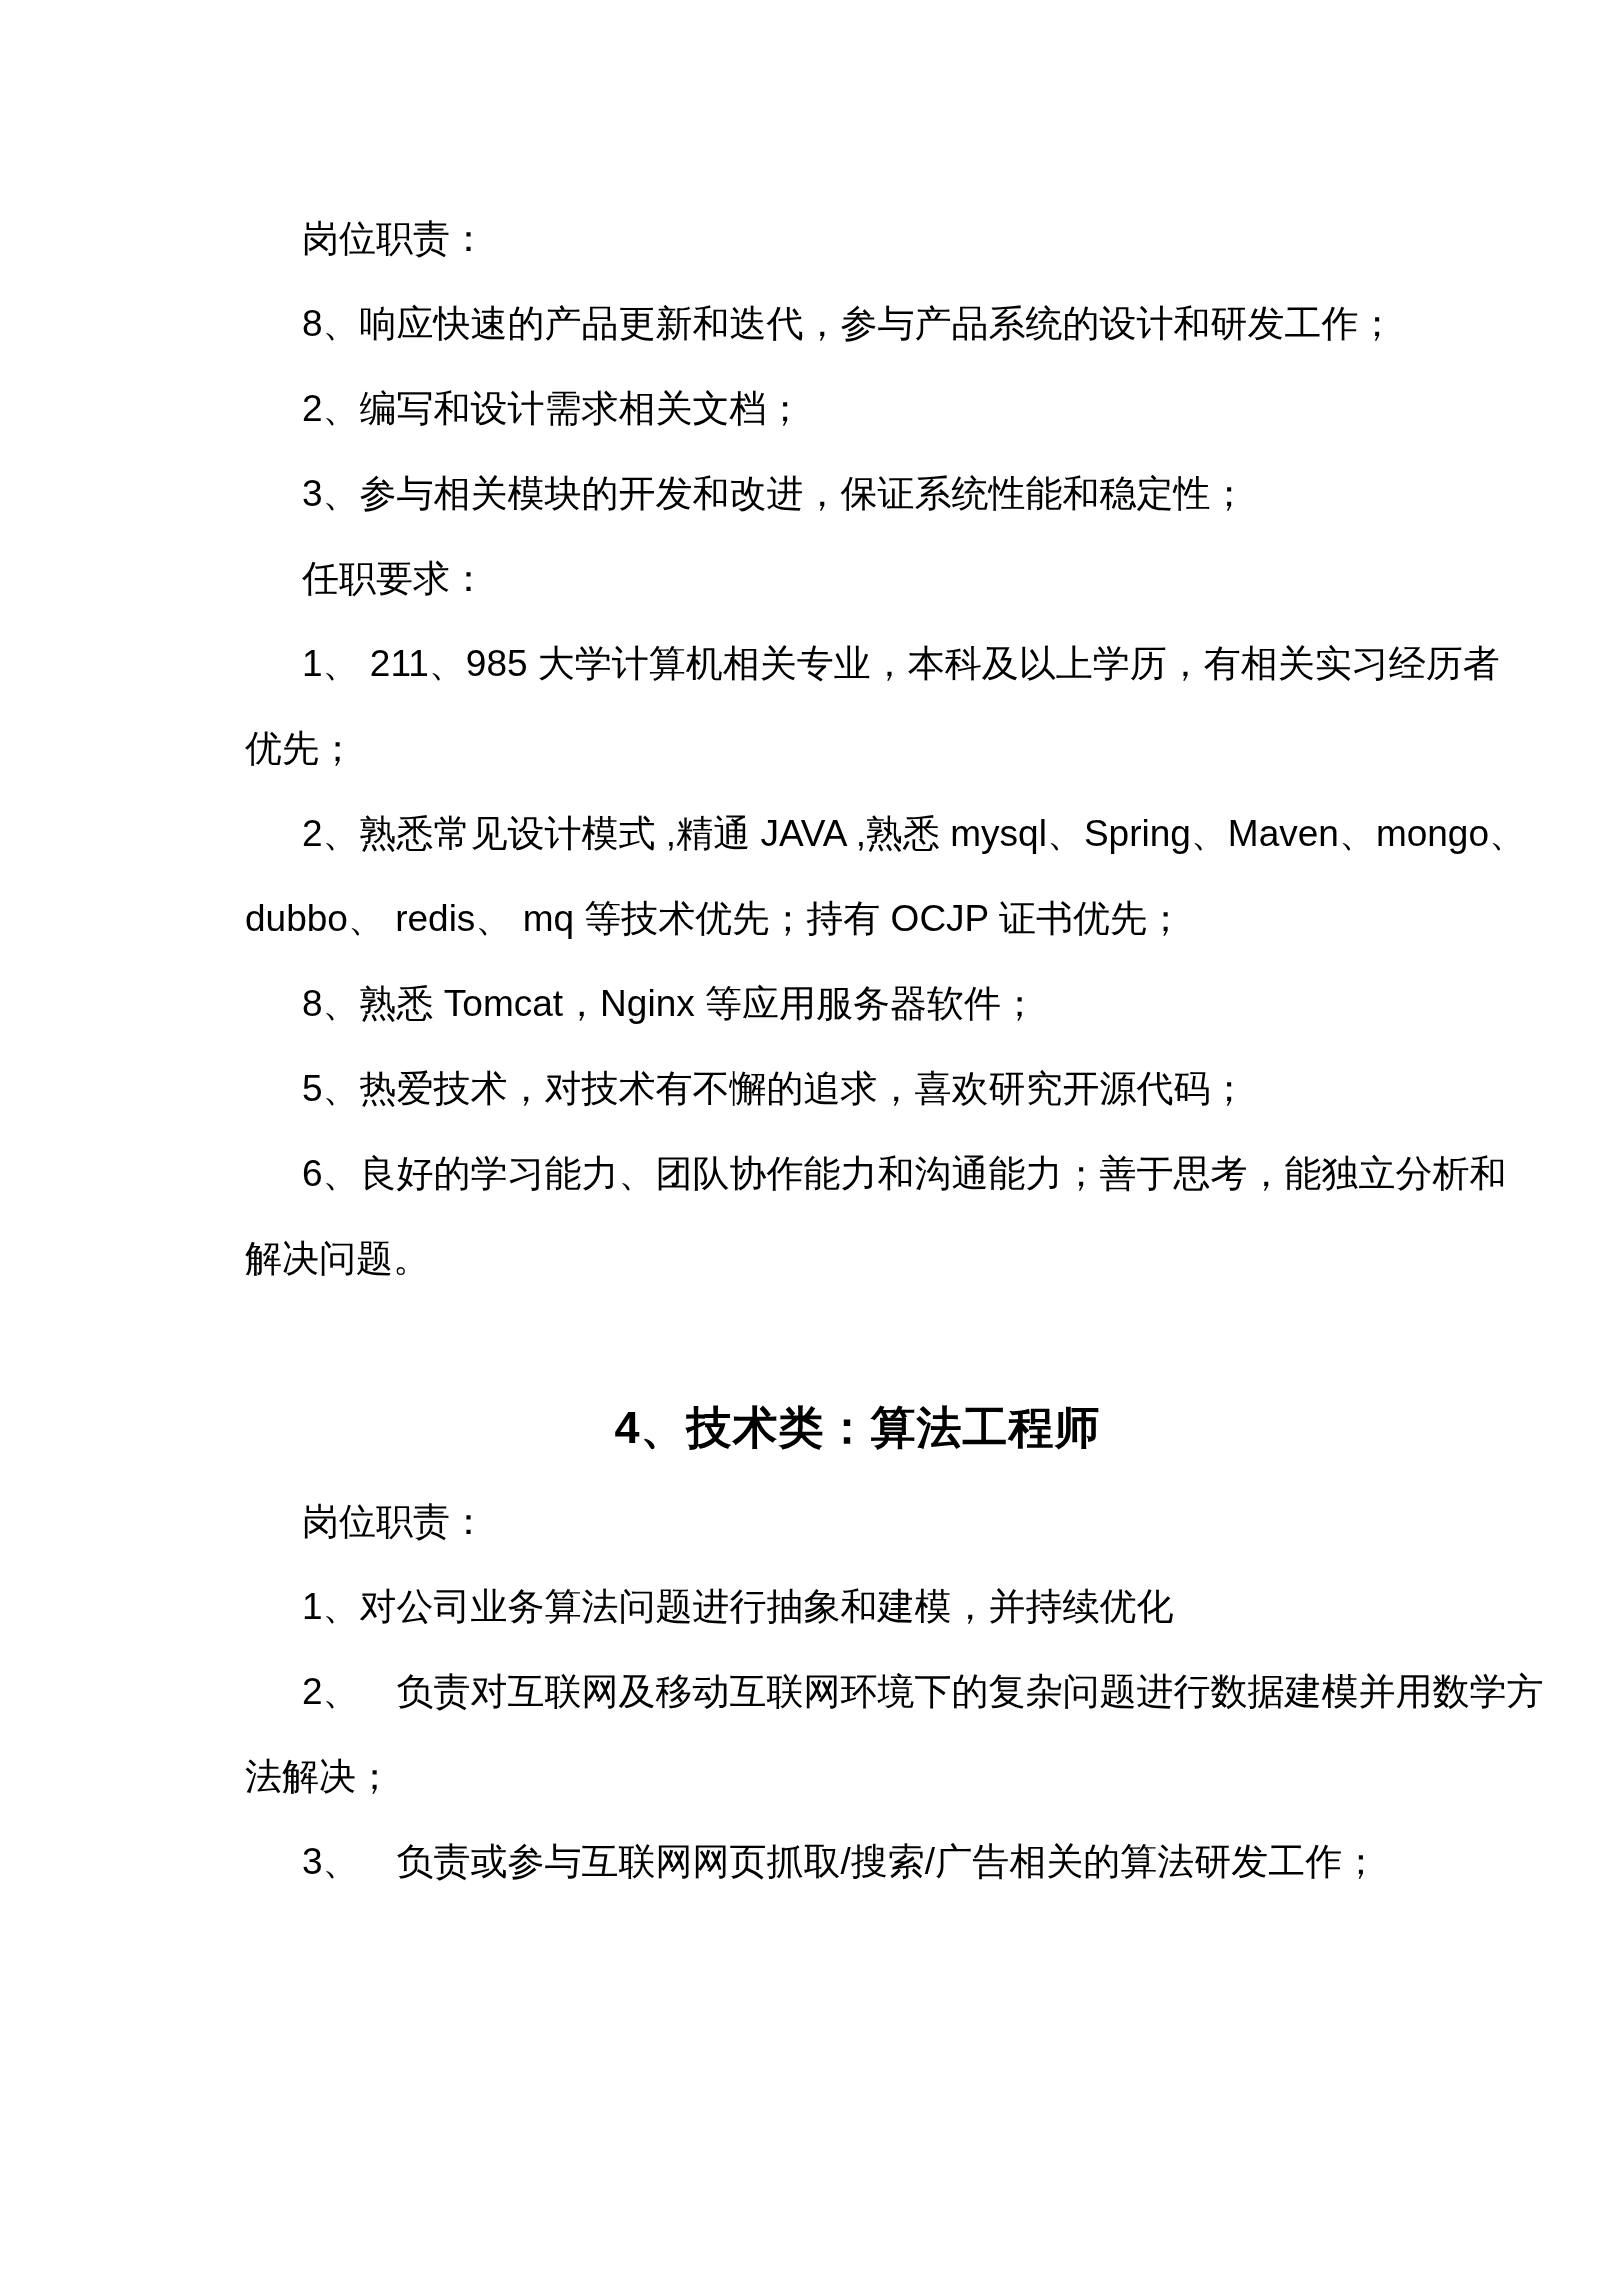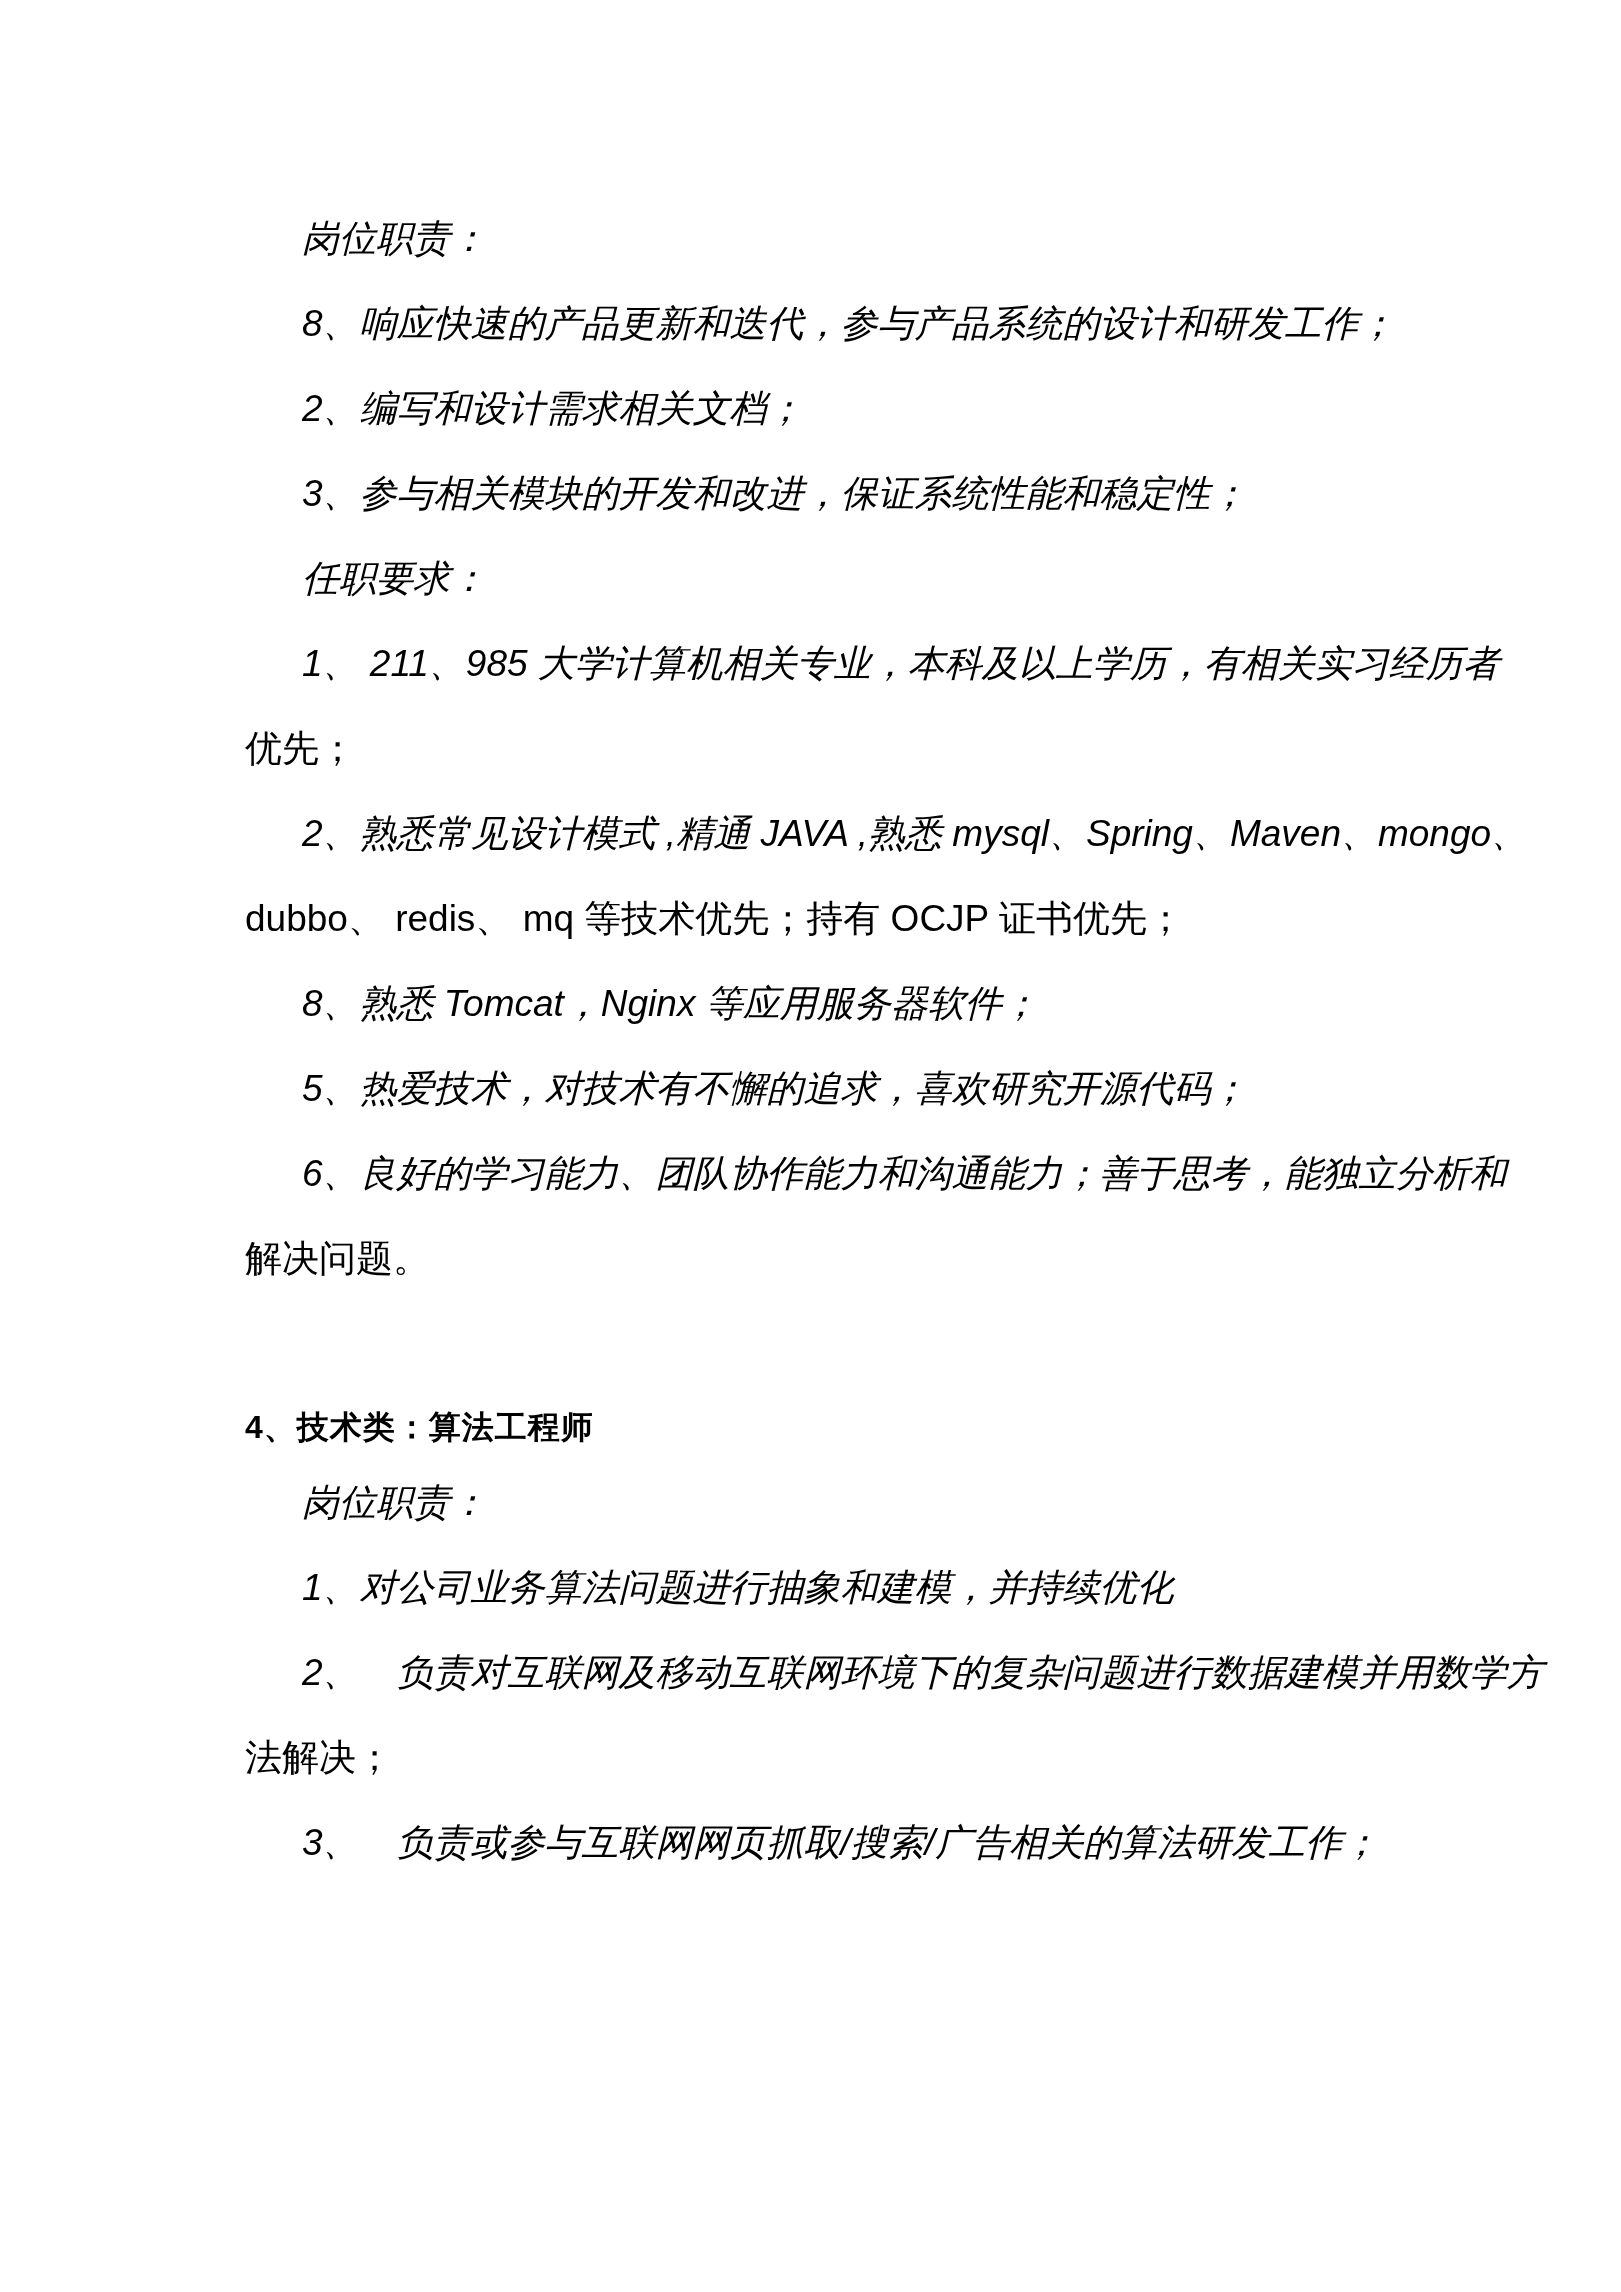--- a/index.html
+++ b/index.html
@@ -28,31 +28,31 @@
   }
   .line {
     font-size: 37px;
     line-height: 85px;
     height: 85px;
     white-space: nowrap;
     font-weight: 400;
   }
   .line.indent {
     padding-left: 57px;
-    font-style: italic;
   }
   .heading {
-    font-size: 32px;
+    font-size: 45px;
     font-weight: 700;
     line-height: 45px;
     height: 45px;
     padding-top: 104px;
-    margin-bottom: 10px;
+    margin-bottom: 29px;
     white-space: nowrap;
     letter-spacing: 1px;
+    text-align: center;
   }
 </style>
 </head>
 <body>
 
 <div class="page">
   <div class="content" id="content">
       <div class="line indent">岗位职责：</div>
       <div class="line indent">8、响应快速的产品更新和迭代，参与产品系统的设计和研发工作；</div>
       <div class="line indent">2、编写和设计需求相关文档；</div>

